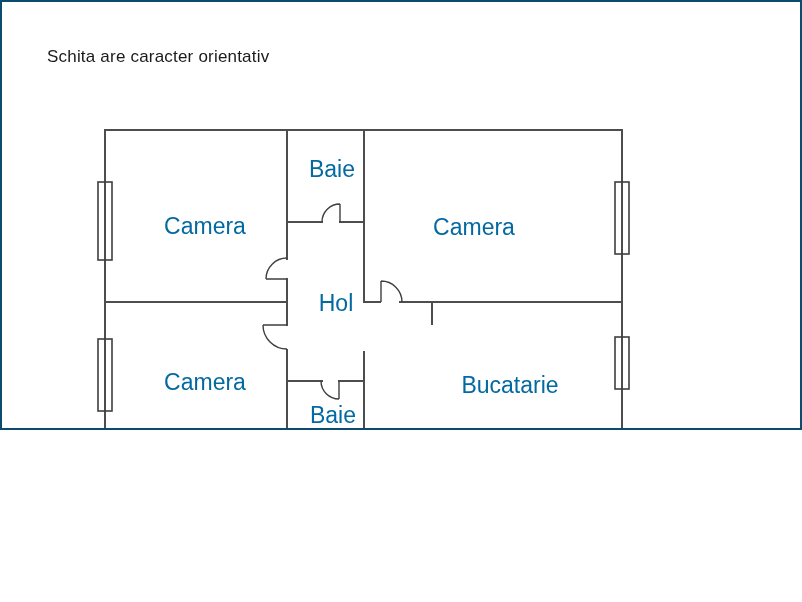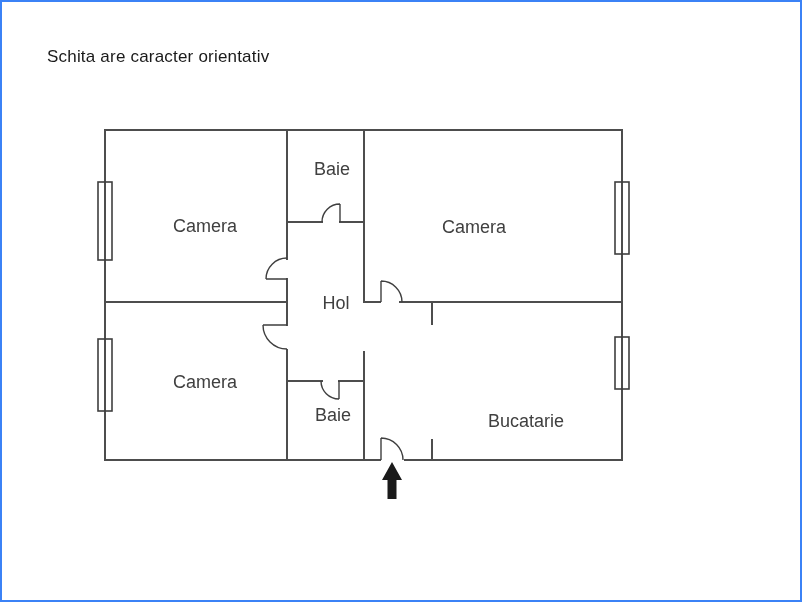--- a/index.html
+++ b/index.html
@@ -4,45 +4,45 @@
 <style>
   html, body {
     margin: 0;
     padding: 0;
     background: #ffffff;
     font-family: "Liberation Sans", sans-serif;
   }
   .frame {
     position: relative;
     width: 802px;
-    height: 602px;
+    height: 430px;
     box-sizing: border-box;
-    border: 2px solid #3b82f6;
+    border: 2px solid #0c4a6e;
     background: #ffffff;
     overflow: hidden;
   }
   .plan-svg {
     position: absolute;
     left: 0;
     top: 0;
   }
   .title {
     position: absolute;
     left: 45px;
     top: 45px;
     font-size: 17px;
     letter-spacing: 0.2px;
     color: #1a1a1a;
     white-space: nowrap;
   }
   .room-label {
     position: absolute;
     transform: translate(-50%, -50%);
-    font-size: 18px;
-    color: #404040;
+    font-size: 23px;
+    color: #0369a1;
     white-space: nowrap;
   }
   .wall   { stroke: #4d4d4d; stroke-width: 2;   fill: none; stroke-linecap: square; }
   .door   { stroke: #3f3f3f; stroke-width: 1.4; fill: none; }
   .window { stroke: #3f3f3f; stroke-width: 1.6; fill: none; }
   .arrow  { fill: #1a1a1a; stroke: none; }
 </style>
 </head>
 <body>
 
@@ -87,15 +87,15 @@
 
     <polygon class="arrow" points="390,460 400,478 394.5,478 394.5,497 385.5,497 385.5,478 380,478"></polygon>
   </svg>
 
   <div class="room-label" style="left:203px; top:224px;">Camera</div>
   <div class="room-label" style="left:330px; top:167px;">Baie</div>
   <div class="room-label" style="left:472px; top:225px;">Camera</div>
   <div class="room-label" style="left:334px; top:301px;">Hol</div>
   <div class="room-label" style="left:203px; top:380px;">Camera</div>
   <div class="room-label" style="left:331px; top:413px;">Baie</div>
-  <div class="room-label" style="left:524px; top:383px;margin-top:36px;">Bucatarie</div>
+  <div class="room-label" style="left:508px; top:383px;">Bucatarie</div>
 
 </div>
 
 </body></html>

